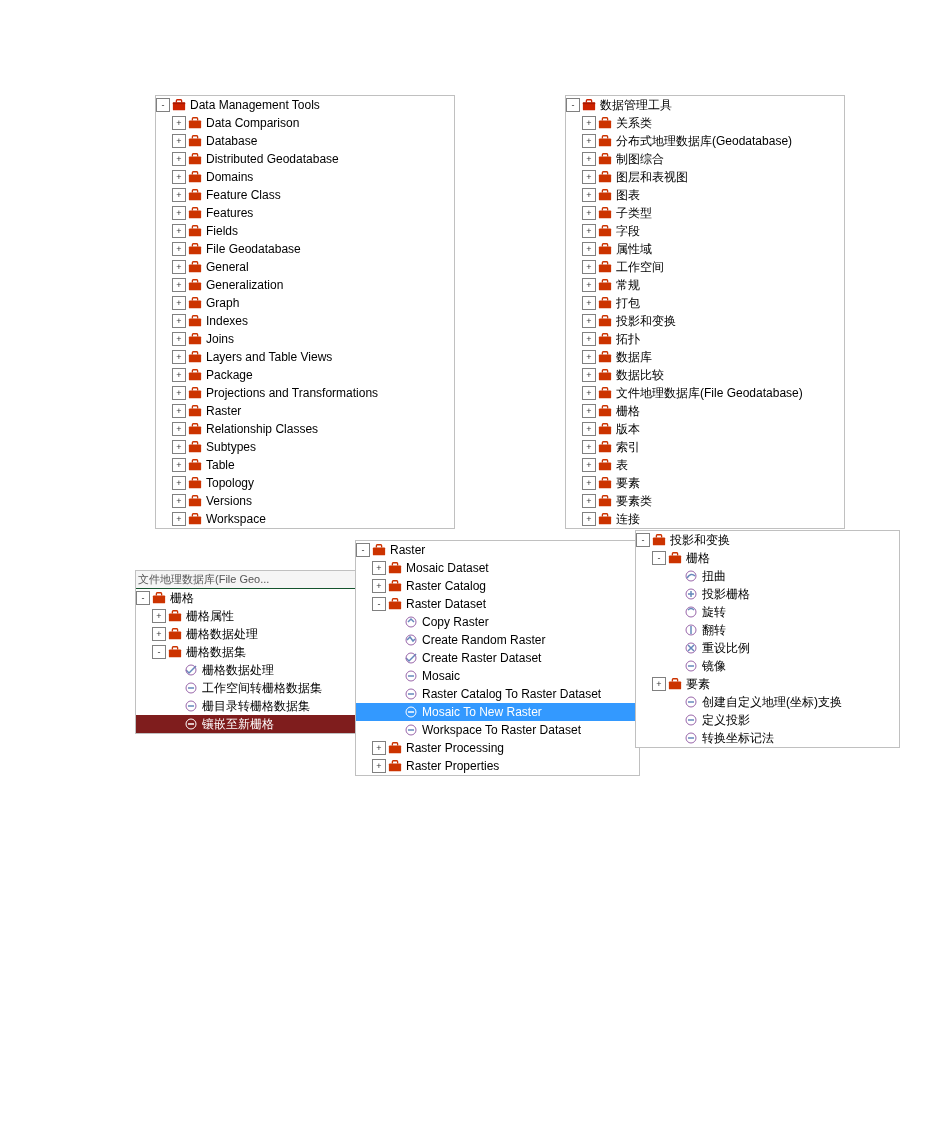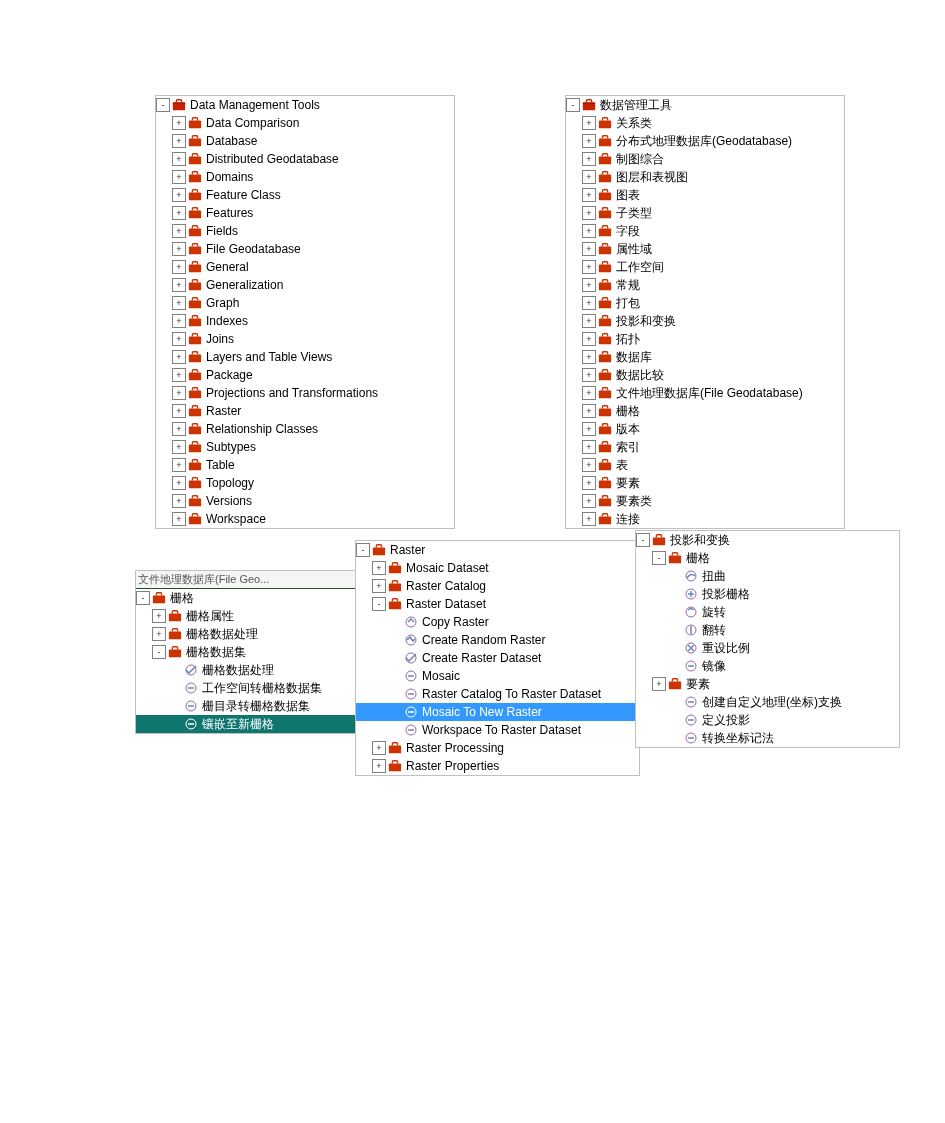--- a/index.html
+++ b/index.html
@@ -542,21 +542,21 @@
   </div>
   <div class="tree-item indent-2">
     <span style="width:14px;height:14px;flex-shrink:0;"></span>
     <svg class="tool-icon-svg" viewBox="0 0 14 14">
         <circle cx="7" cy="7" r="5" fill="none" stroke="#9966aa" stroke-width="1"></circle>
         <line x1="4" y1="7" x2="10" y2="7" stroke="#6688bb" stroke-width="1.5"></line>
       </svg>
     <span class="label">栅目录转栅格数据集</span>
   </div>
 
-  <div class="tree-item indent-2 selected" style="background:#0f766e;color:white;">
+  <div class="tree-item indent-2 selected" style="background:#7f1d1d;color:white;">
     <span style="width:14px;height:14px;flex-shrink:0;"></span>
     <svg class="tool-icon-svg" viewBox="0 0 14 14">
         <circle cx="7" cy="7" r="5" fill="none" stroke="#ffffff" stroke-width="1"></circle>
         <line x1="4" y1="7" x2="10" y2="7" stroke="#ffffff" stroke-width="1.5"></line>
       </svg>
     <span class="label">镶嵌至新栅格</span>
   </div>
 </div>
 
 <div class="panel panel-bottom-mid">

